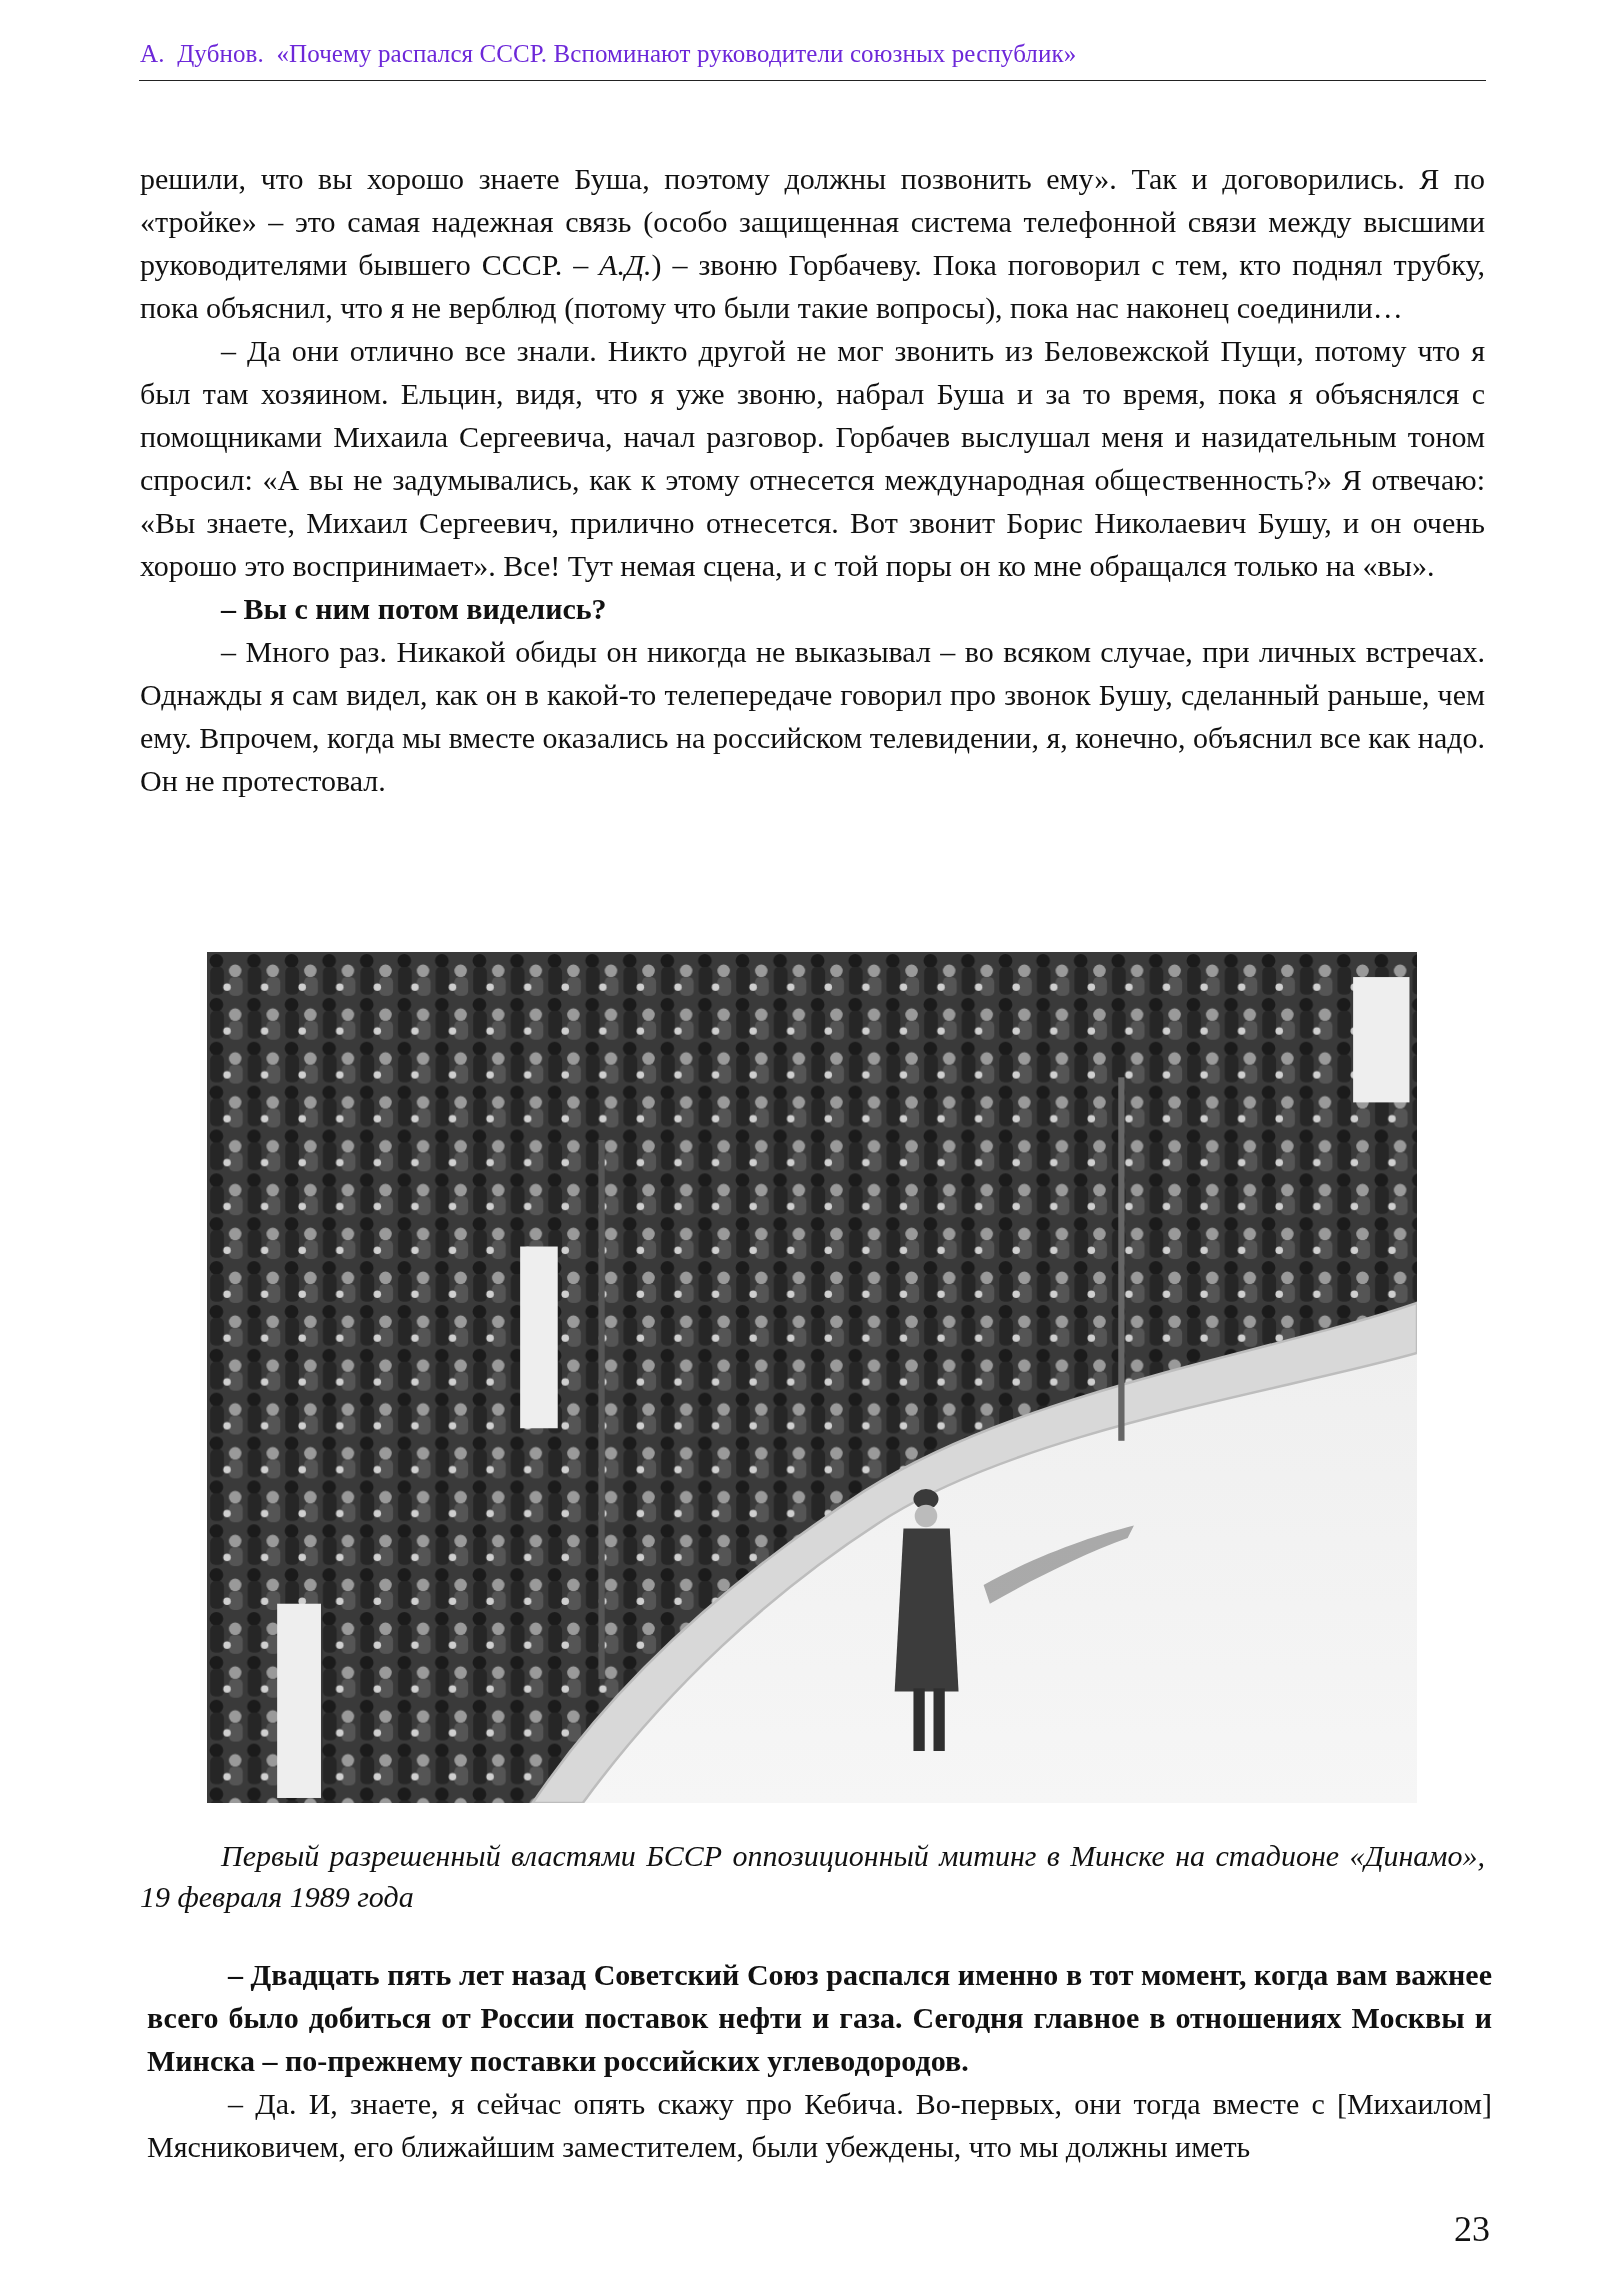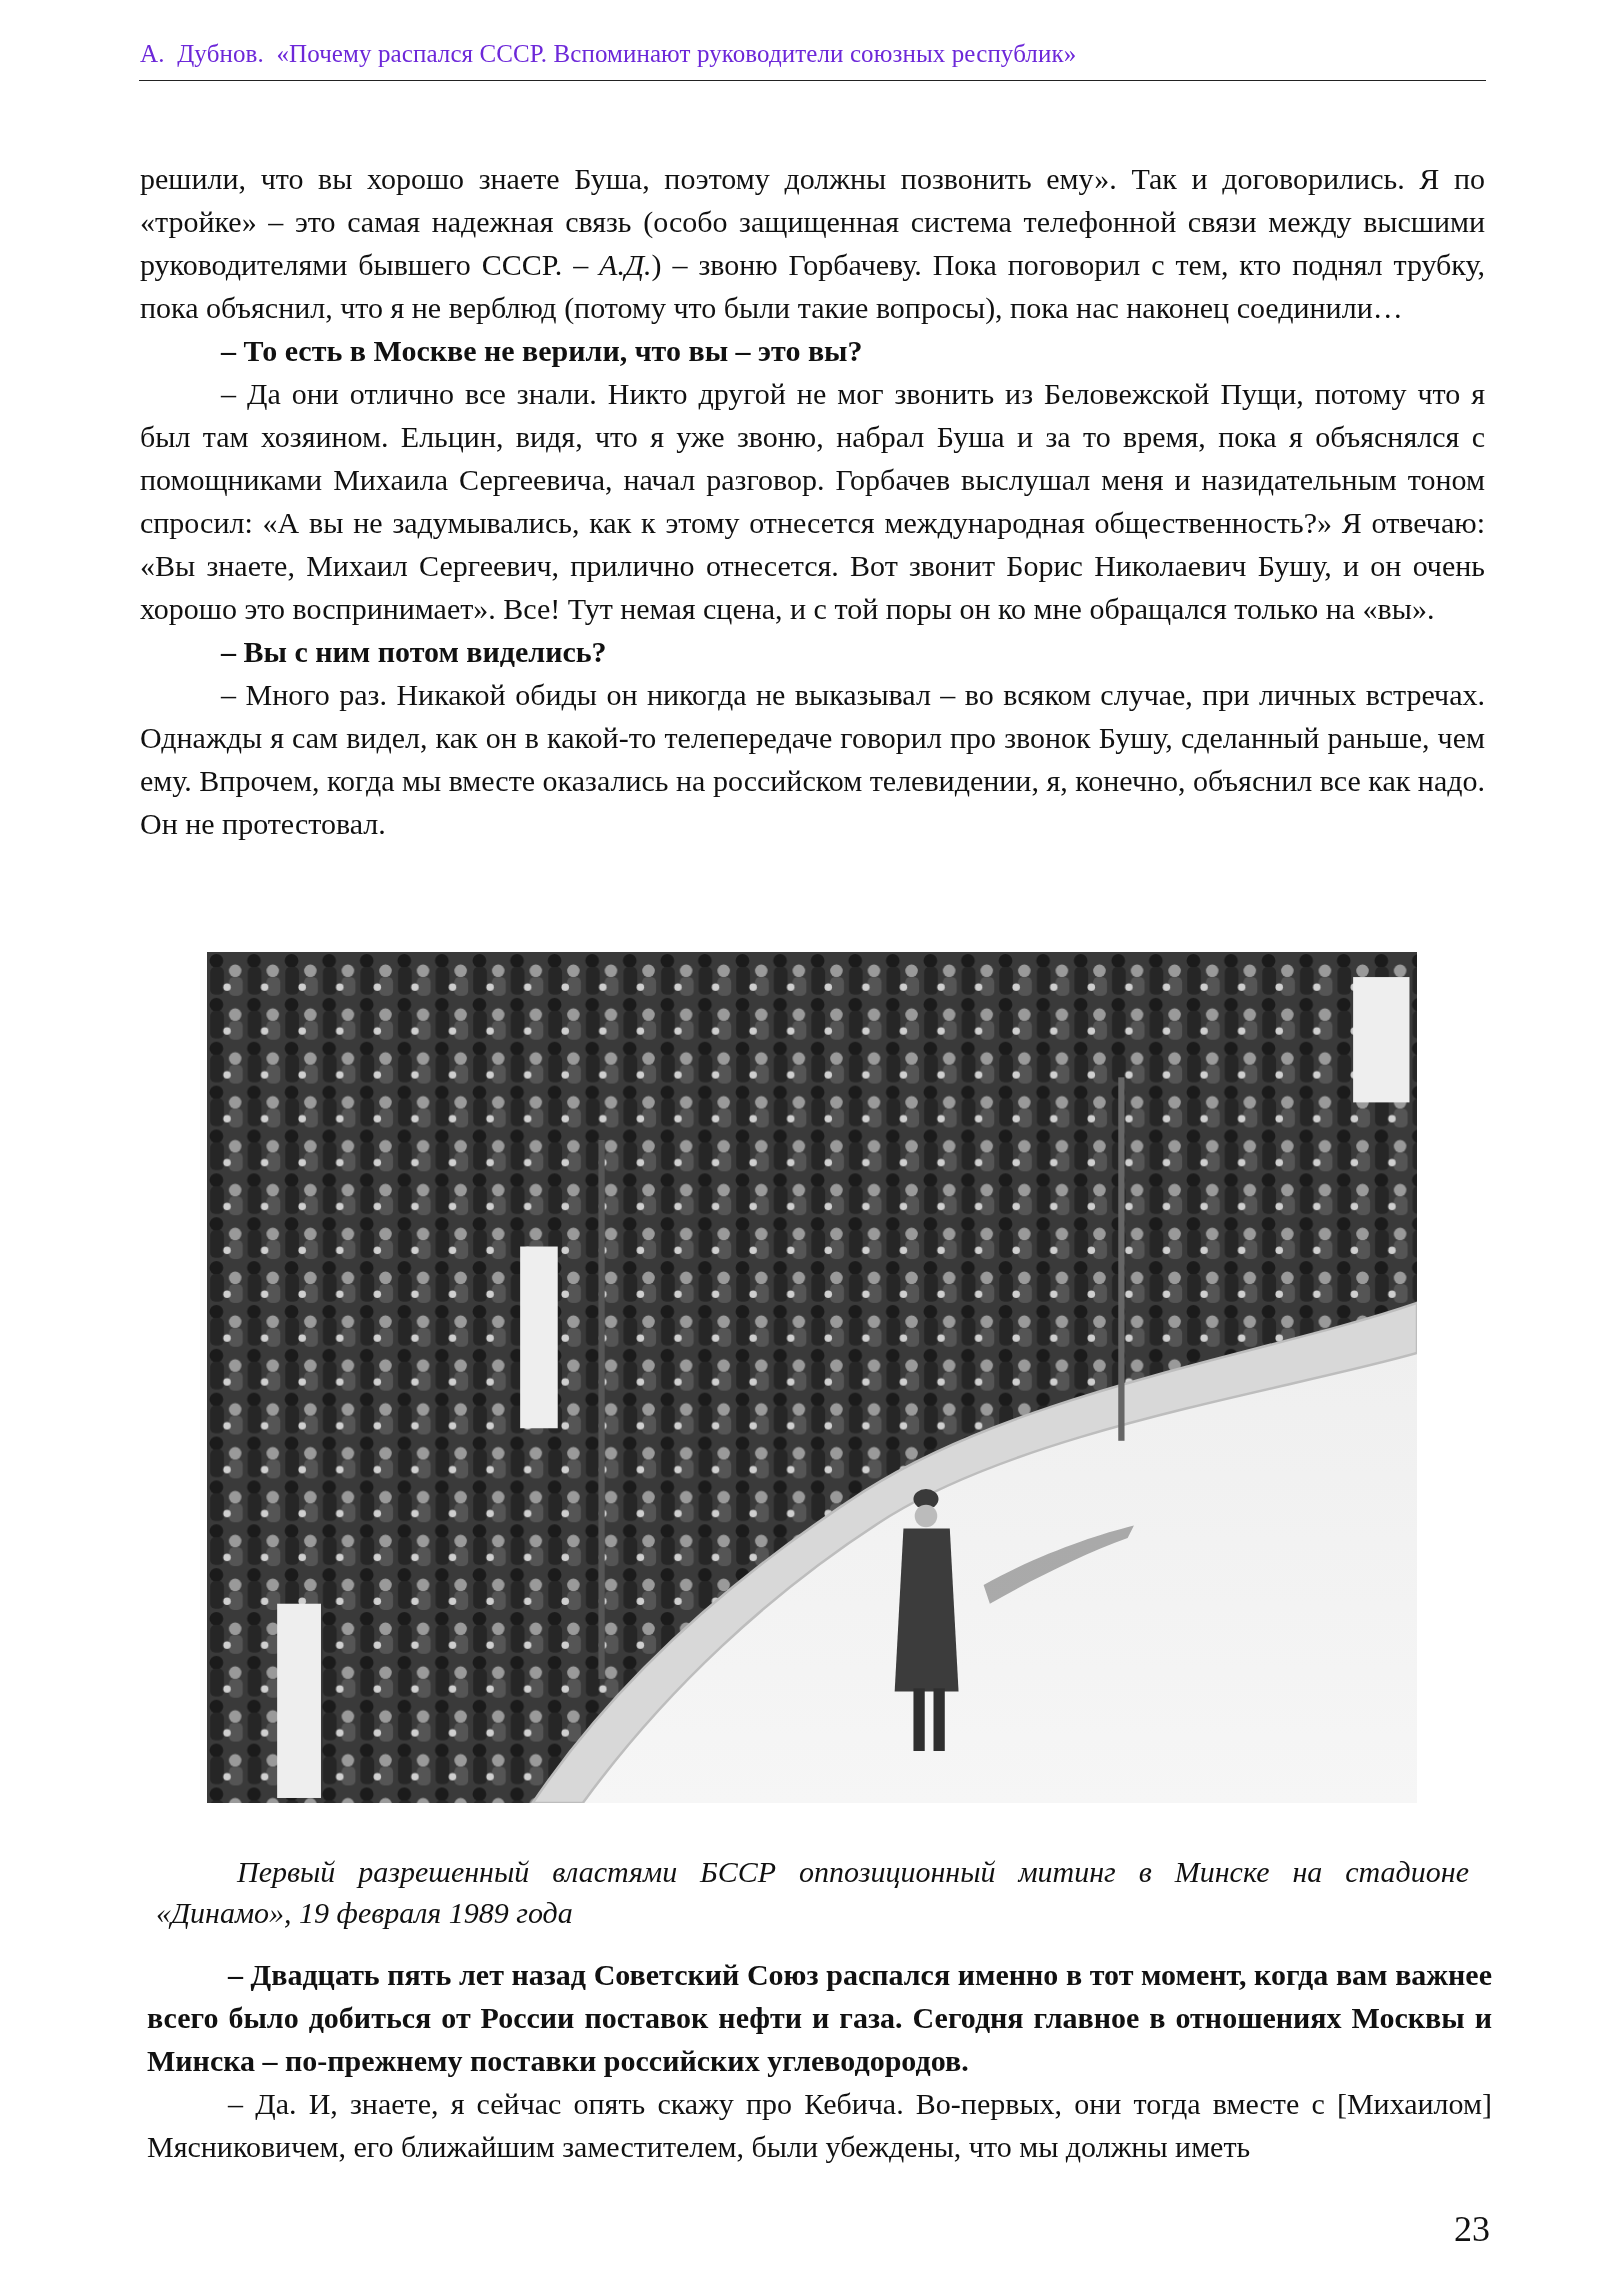--- a/index.html
+++ b/index.html
@@ -15,32 +15,31 @@
   .text-block p.noindent { text-indent: 0; }
   .text-block p.q { font-weight: bold; }
   .text-block p .it { font-style: italic; }
   #block1 { top: 157px; }
   #block2 { top: 1953px; margin-left: 7px; }
   .photo { position: absolute; left: 207px; top: 952px; width: 1210px; height: 851px;
            overflow: hidden; background: #ddd; }
   .photo svg { display: block; width: 100%; height: 100%; }
   .caption { position: absolute; left: 140px; top: 1835px; width: 1345px; font-size: 30px; line-height: 41px;
              font-style: italic; text-align: justify; }
-  .caption p { margin: 16px; text-indent: 81px; font-family: Liberation Serif, serif; }
+  .caption p { margin: 0; text-indent: 81px; font-family: Liberation Serif, serif; }
   .page-number { position: absolute; left: 1454px; top: 2212px; font-size: 36px; line-height: 34px; }
 </style>
 </head>
 <body>
 
 <div class="running-head">А.  Дубнов.  «Почему распался СССР. Вспоминают руководители союзных республик»</div>
 <div class="head-rule"></div>
 
 <div class="text-block" id="block1">
   <p class="noindent"><span>решили, что вы хорошо знаете Буша, поэтому должны позвонить ему». Так и договорились. Я по «тройке» – это самая надежная связь (особо защищенная система телефонной связи между высшими руководителями бывшего СССР. – </span><span class="it">А.Д.</span><span>) – звоню Горбачеву. Пока поговорил с тем, кто поднял трубку, пока объяснил, что я не верблюд (потому что были такие вопросы), пока нас наконец соединили…</span></p>
-  <p class="q">– То есть в Москве не верили, что вы – это вы?</p>
   <p>– Да они отлично все знали. Никто другой не мог звонить из Беловежской Пущи, потому что я был там хозяином. Ельцин, видя, что я уже звоню, набрал Буша и за то время, пока я объяснялся с помощниками Михаила Сергеевича, начал разговор. Горбачев выслушал меня и назидательным тоном спросил: «А вы не задумывались, как к этому отнесется международная общественность?» Я отвечаю: «Вы знаете, Михаил Сергеевич, прилично отнесется. Вот звонит Борис Николаевич Бушу, и он очень хорошо это воспринимает». Все! Тут немая сцена, и с той поры он ко мне обращался только на «вы».</p>
   <p class="q">– Вы с ним потом виделись?</p>
   <p>– Много раз. Никакой обиды он никогда не выказывал – во всяком случае, при личных встречах. Однажды я сам видел, как он в какой-то телепередаче говорил про звонок Бушу, сделанный раньше, чем ему. Впрочем, когда мы вместе оказались на российском телевидении, я, конечно, объяснил все как надо. Он не протестовал.</p>
 </div>
 
 <div class="photo">
   <svg viewBox="0 0 1932 1358" preserveAspectRatio="none">
     <defs>
       <pattern id="crowd" width="60" height="70" patternUnits="userSpaceOnUse">
         <rect width="60" height="70" fill="#3a3a3a"></rect>

